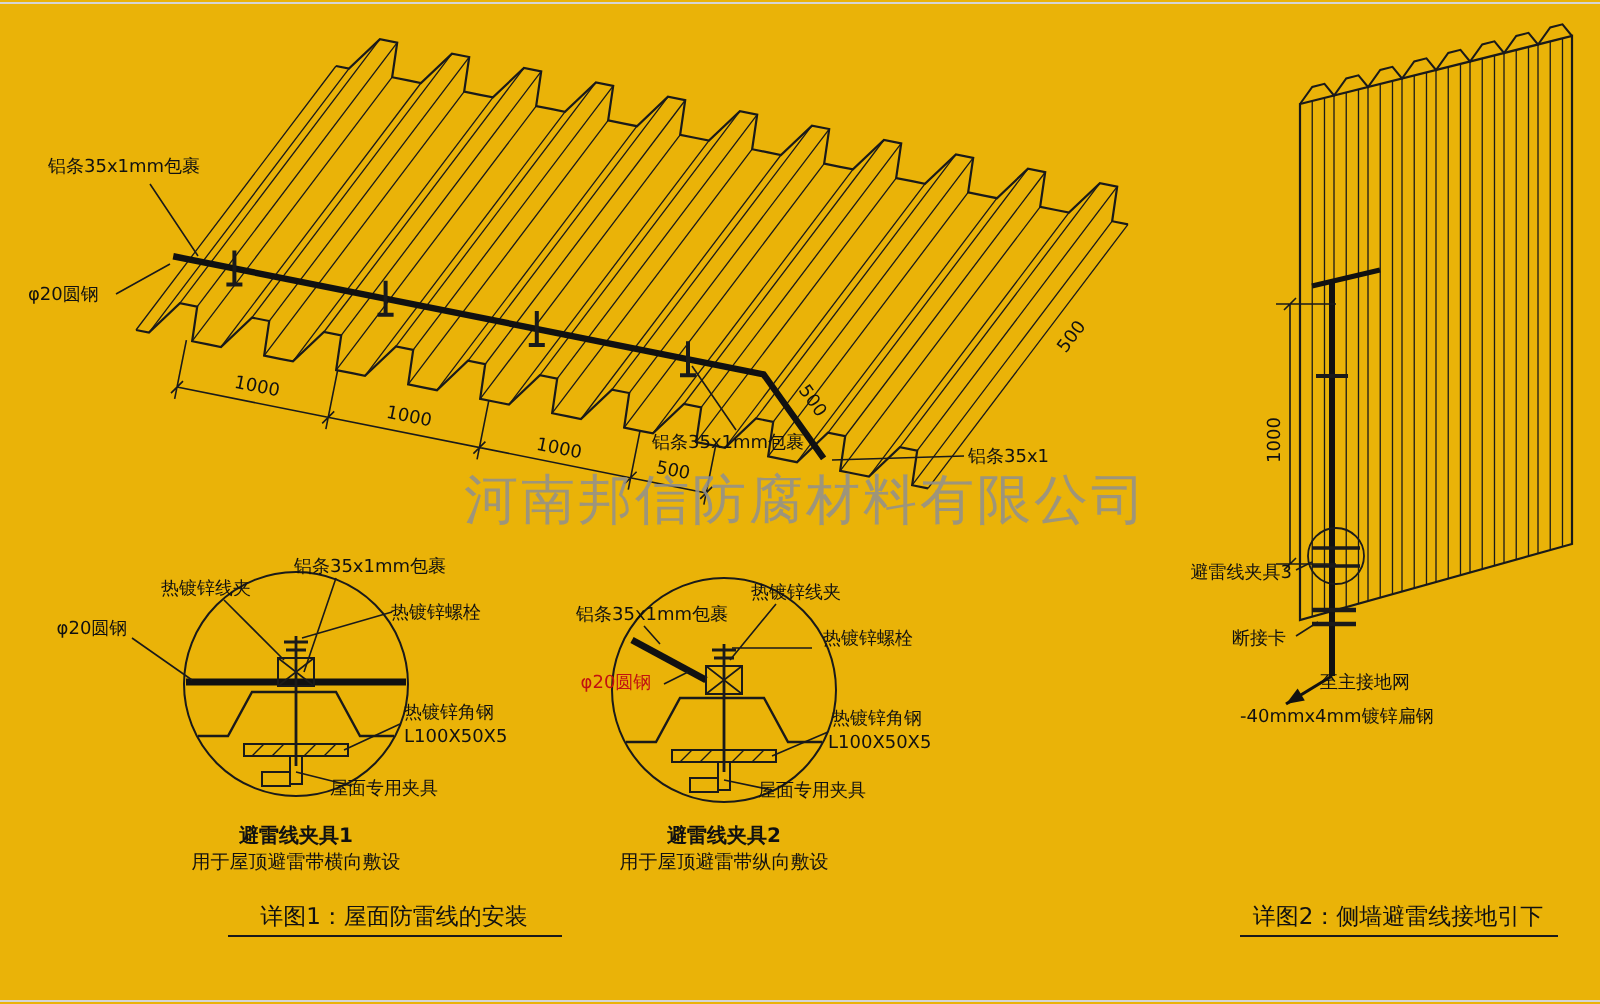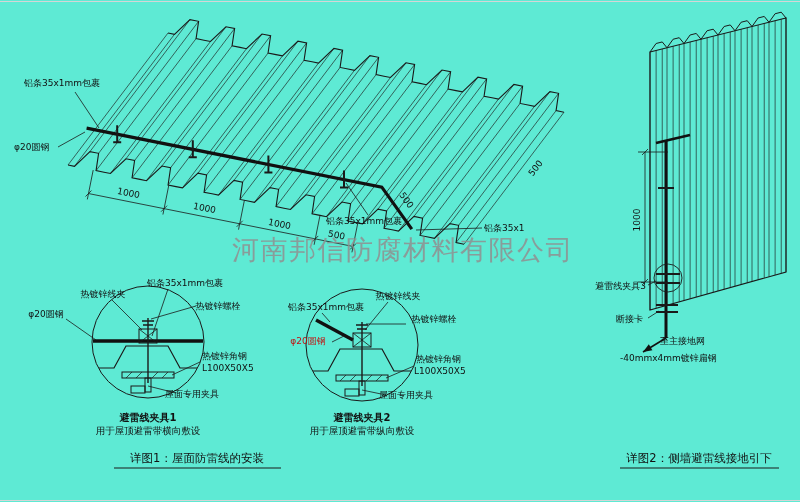--- a/index.html
+++ b/index.html
@@ -1,16 +1,16 @@
 <!DOCTYPE html>
 <html><head>
 <meta charset="utf-8">
 <style>
   html,body{margin:0;padding:0;background:#fff;}
-  .stage{position:relative;width:800px;height:502px;background:#5eead4;overflow:hidden;}
+  .stage{position:relative;width:800px;height:502px;background:#eab308;overflow:hidden;}
   svg{display:block;}
   text{font-family:"DejaVu Sans","Liberation Sans",sans-serif;fill:#111;}
   .lbl{font-size:9px;}
   .dim{font-size:9px;}
   .ttl{font-size:10px;font-weight:bold;}
   .sub{font-size:9.5px;}
   .cap{font-size:11.5px;}
   .red{fill:#c11111;}
   .wm{font-size:27px;fill:#909090;opacity:.85;letter-spacing:1.5px;}
 </style>

